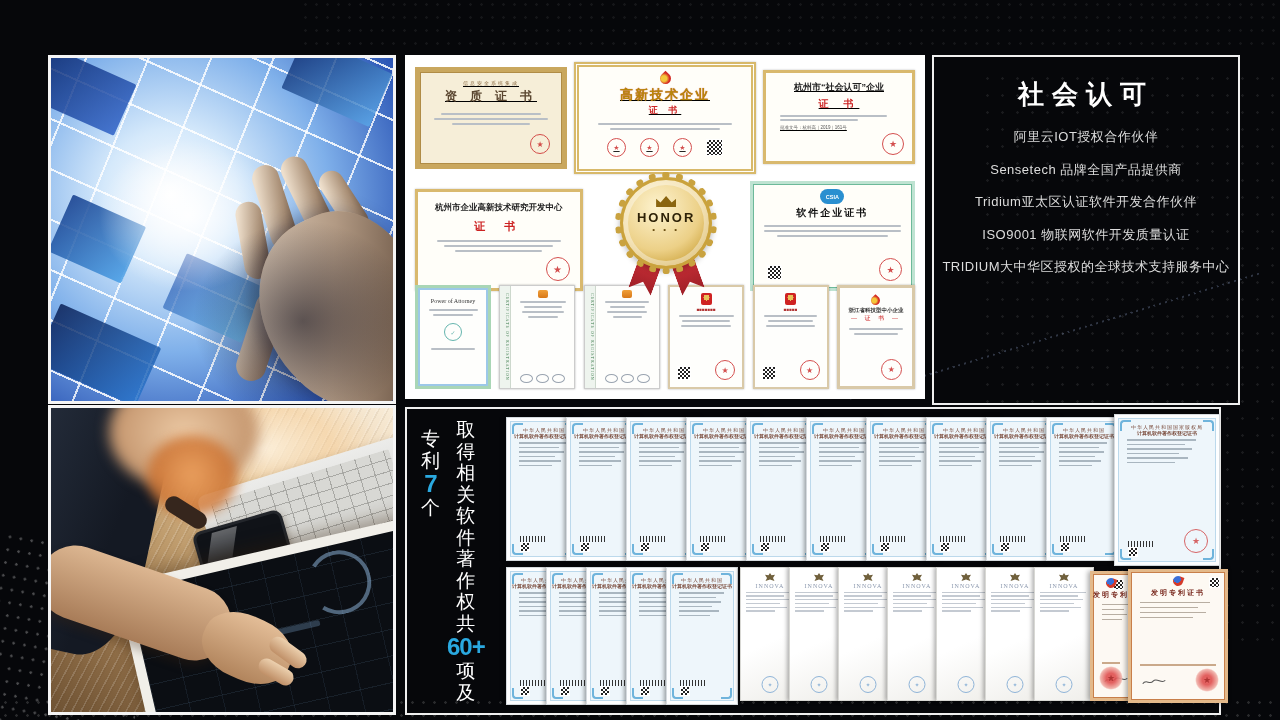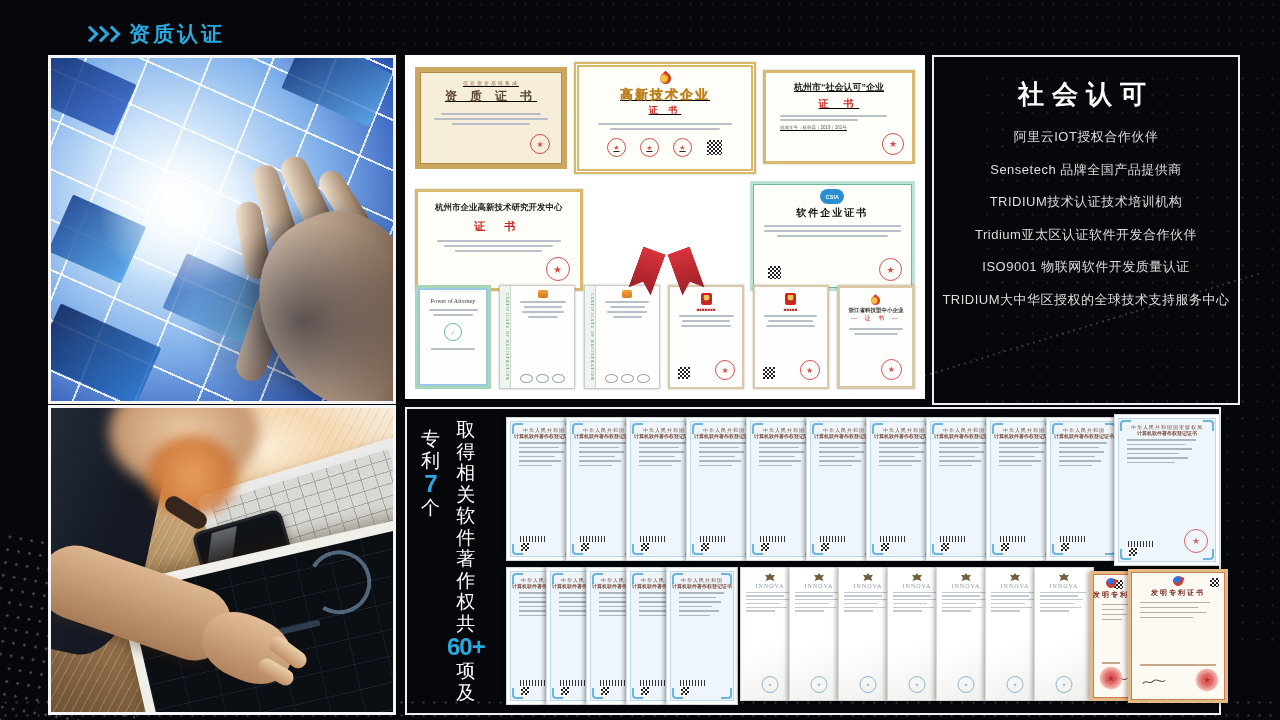--- a/index.html
+++ b/index.html
@@ -223,26 +223,20 @@
 <body>
 
 <div class="slide">
 
   <div class="dots dots-bl"></div>
   <div class="dots dots-r"></div>
   <div class="dots dots-bottom"></div>
   <div class="dots dots-top"></div>
   <div class="streak"></div>
 
-  <div class="hdr">
-    <span class="chev"></span>
-    <span class="chev"></span>
-    <span class="chev"></span>
-    <span class="hdr-title">资质认证</span>
-  </div>
 
   <div class="panel photo" id="photo-top">
     <div class="scene">
       <div class="sc1-bg"></div>
       <div class="sc1-tiles"></div>
       <div class="patch pa1"></div>
         <div class="patch pa2"></div>
         <div class="patch pa3"></div>
       <div class="patch pa4"></div>
         <div class="patch pa5"></div>
@@ -297,20 +291,25 @@
         <div class="tt">杭州市企业高新技术研究开发中心</div>
         <div class="sub">证 书</div>
         <div class="ln" style="width:85%;"></div>
         <div class="ln" style="width:75%;"></div>
         <div class="ln" style="width:60%;"></div>
         <div class="seal seal-red" style="position:absolute;right:10px;bottom:7px;width:22px;height:22px;font-size:10px;">★</div>
       </div>
       <div class="medal-wrap">
         <div class="ribbon rb-l"></div>
         <div class="ribbon rb-r"></div>
+        <div class="medal">
+          <div class="crown"></div>
+          <div class="tt">HONOR</div>
+          <div class="dots3">• • •</div>
+        </div>
       </div>
       <div class="cert c-soft">
         <div class="csia">CSIA</div>
         <div class="tt">软件企业证书</div>
         <div class="ln" style="width:86%;margin-top:5px;"></div>
         <div class="ln" style="width:86%;"></div>
         <div class="ln" style="width:70%;"></div>
         <span class="qr" style="position:absolute;left:14px;bottom:8px;width:13px;height:13px;"></span>
         <div class="seal seal-red" style="position:absolute;right:10px;bottom:7px;width:21px;height:21px;font-size:9px;">★</div>
       </div>
@@ -381,21 +380,20 @@
         <div class="seal seal-red" style="position:absolute;right:10px;bottom:6px;width:19px;height:19px;font-size:8px;">★</div>
       </div>
     </div>
   </div>
 
   <div class="panel" id="social">
     <div class="soc-title">社会认可</div>
     <div class="soc-list" id="soc-list">
         <div class="soc-item">阿里云IOT授权合作伙伴</div>
         <div class="soc-item">Sensetech 品牌全国产品提供商</div>
-        <div class="soc-item">TRIDIUM技术认证技术培训机构</div>
         <div class="soc-item">Tridium亚太区认证软件开发合作伙伴</div>
         <div class="soc-item">ISO9001 物联网软件开发质量认证</div>
         <div class="soc-item">TRIDIUM大中华区授权的全球技术支持服务中心</div>
       </div>
   </div>
 
   <div class="panel photo" id="photo-bottom">
     <div class="scene">
       <div class="sc2-bg"></div>
       <div class="sc2-grain"></div>

